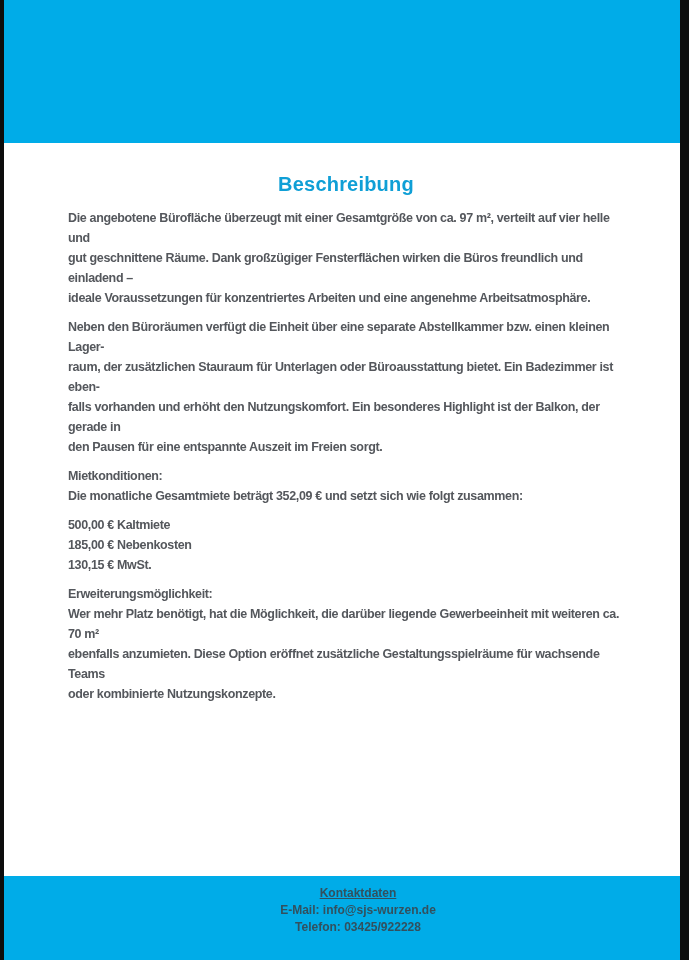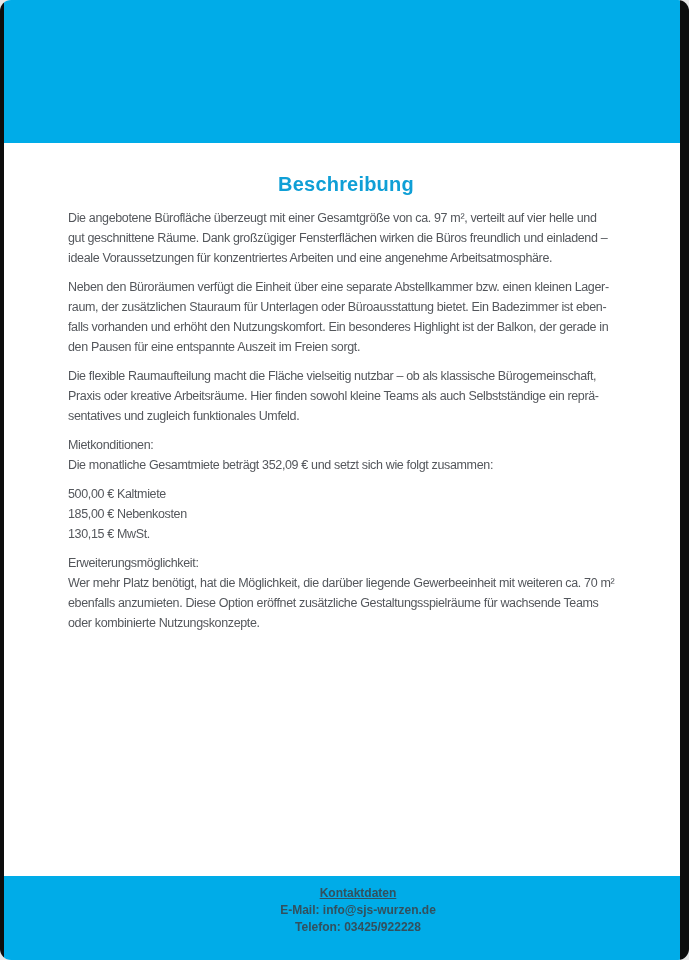--- a/index.html
+++ b/index.html
@@ -4,21 +4,20 @@
 <style>
   html, body { margin: 0; padding: 0; background: #e8e8e8; }
   .page {
     position: relative;
     width: 689px;
     height: 960px;
     margin: 0 auto;
     background: #ffffff;
     overflow: hidden;
     font-family: "Liberation Sans", "DejaVu Sans", sans-serif;
-    border-radius: 11px;
   }
   .edge { position: absolute; top: 0; bottom: 0; background: #0d0d0d; z-index: 5; }
   .edge-left  { left: 0;  width: 4px; }
   .edge-right { right: 0; width: 9px; }
   .band {
     position: absolute;
     left: 4px;
     right: 9px;
     background: #00ace8;
   }
@@ -39,20 +38,21 @@
     width: 556px;
   }
   .content p {
     margin: 0 0 9px 0;
     font-size: 12.5px;
     line-height: 20px;
     letter-spacing: -0.35px;
     color: #54575c;
     white-space: pre-line;
     text-align: left;
+    font-weight: bold;
   }
   .footer-inner {
     padding-top: 9px;
     text-align: center;
     font-size: 12px;
     font-weight: bold;
     line-height: 17px;
     color: #32505e;
   }
   .footer-heading { text-decoration: underline; cursor: pointer; }
@@ -71,23 +71,20 @@
   <div class="content">
     <h1 class="doc-title">Beschreibung</h1>
 
     <p>Die angebotene Bürofläche überzeugt mit einer Gesamtgröße von ca. 97 m², verteilt auf vier helle und
 gut geschnittene Räume. Dank großzügiger Fensterflächen wirken die Büros freundlich und einladend –
 ideale Voraussetzungen für konzentriertes Arbeiten und eine angenehme Arbeitsatmosphäre.</p>
     <p>Neben den Büroräumen verfügt die Einheit über eine separate Abstellkammer bzw. einen kleinen Lager-
 raum, der zusätzlichen Stauraum für Unterlagen oder Büroausstattung bietet. Ein Badezimmer ist eben-
 falls vorhanden und erhöht den Nutzungskomfort. Ein besonderes Highlight ist der Balkon, der gerade in
 den Pausen für eine entspannte Auszeit im Freien sorgt.</p>
-    <p>Die flexible Raumaufteilung macht die Fläche vielseitig nutzbar – ob als klassische Bürogemeinschaft,
-Praxis oder kreative Arbeitsräume. Hier finden sowohl kleine Teams als auch Selbstständige ein reprä-
-sentatives und zugleich funktionales Umfeld.</p>
     <p>Mietkonditionen:
 Die monatliche Gesamtmiete beträgt 352,09 € und setzt sich wie folgt zusammen:</p>
     <p>500,00 € Kaltmiete
 185,00 € Nebenkosten
 130,15 € MwSt.</p>
     <p>Erweiterungsmöglichkeit:
 Wer mehr Platz benötigt, hat die Möglichkeit, die darüber liegende Gewerbeeinheit mit weiteren ca. 70 m²
 ebenfalls anzumieten. Diese Option eröffnet zusätzliche Gestaltungsspielräume für wachsende Teams
 oder kombinierte Nutzungskonzepte.</p>
   </div>

